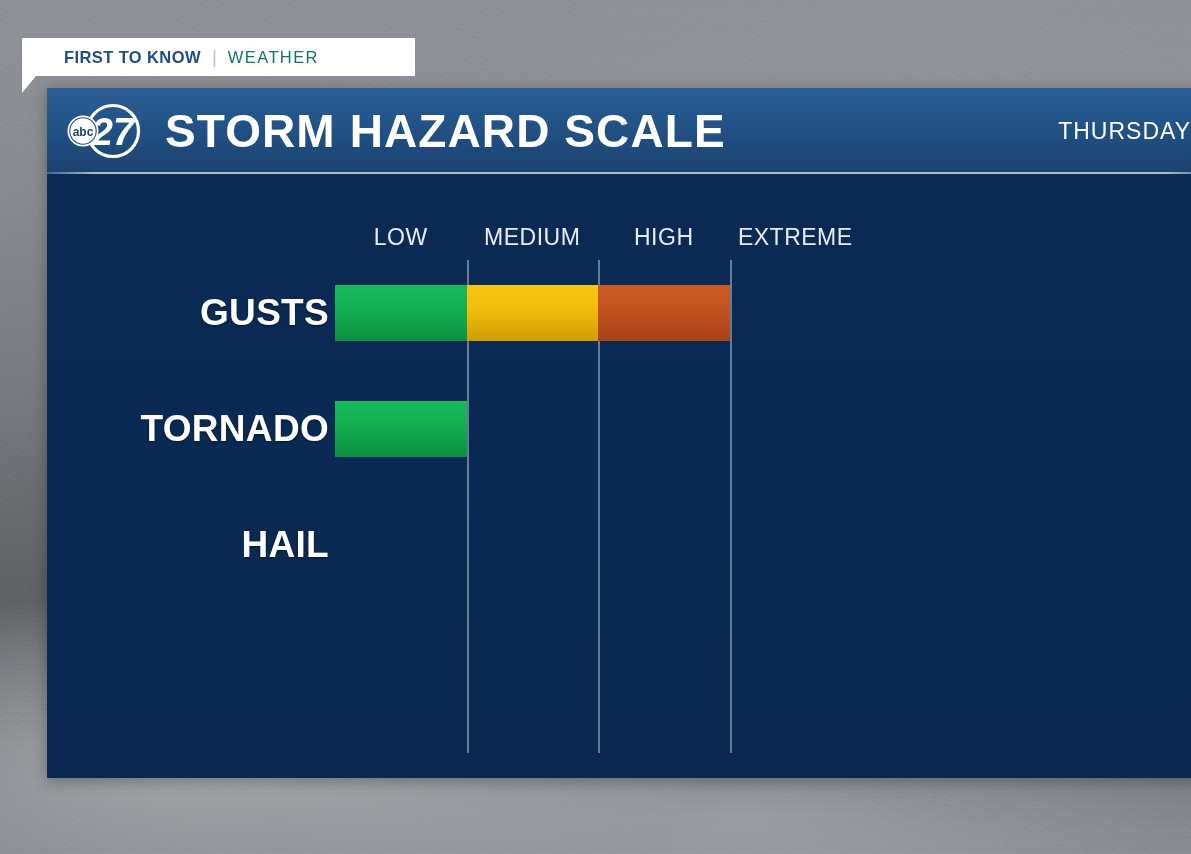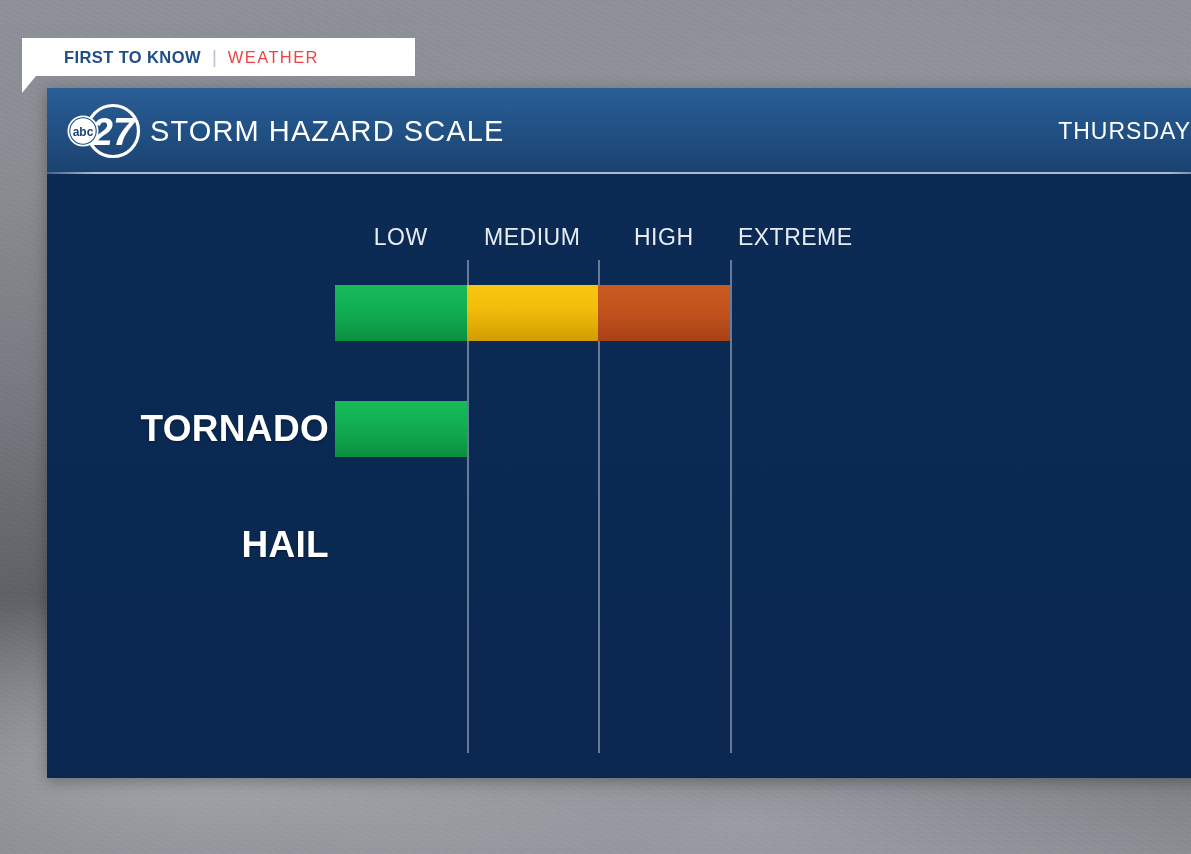--- a/index.html
+++ b/index.html
@@ -41,21 +41,21 @@
   }
   #brand-tab-tail {
     position:absolute; left:22px; top:76px;
     width:0; height:0;
     border-left:14px solid #ffffff;
     border-bottom:17px solid transparent;
     z-index:5;
   }
   .brand-first { font-size:16.5px; font-weight:bold; color:#1f4e87; letter-spacing:0.4px; }
   .brand-sep   { color:#b9c2cc; font-size:19px; margin:0 11px; font-weight:300; }
-  .brand-weather { font-size:16.5px; color:#ef4444; letter-spacing:1.4px; font-weight:400; }
+  .brand-weather { font-size:16.5px; color:#0f766e; letter-spacing:1.4px; font-weight:400; }
 
   
   #panel {
     position:absolute; left:47px; top:88px;
     width:1168px; height:690px;
     background:linear-gradient(180deg,#0b2a55 0%,#0a2a53 40%,#0a2850 100%);
     box-shadow:0 3px 14px rgba(0,0,0,0.30);
     z-index:3;
   }
 
@@ -70,22 +70,22 @@
     content:"";
     position:absolute; left:0; right:0; bottom:0;
     height:2px;
     background:linear-gradient(90deg, rgba(186,198,212,0.25) 0%, rgba(196,207,219,0.85) 4%, rgba(196,207,219,0.85) 96%, rgba(186,198,212,0.25) 100%);
   }
 
   
   #logo { width:88px; height:62px; flex:none; position:relative; }
 
   #title {
-    font-size:29px; color:#ffffff; letter-spacing:1.1px;
-    font-weight:400; margin-left:1px; white-space:nowrap;
+    font-size:46px; color:#ffffff; letter-spacing:1.1px;
+    font-weight:700; margin-left:16px; white-space:nowrap;
   }
   #daypart {
     margin-left:auto;
     font-size:23px; color:#ffffff; letter-spacing:1.0px; font-weight:400;
   }
 
   
   #panel-body { position:relative; height:604px;margin-left:10px; }
 
   
@@ -160,20 +160,21 @@
   <div id="panel-body">
 
   <div class="col-head" style="left: 343.75px;">LOW</div>
       <div class="col-head" style="left: 475.25px;">MEDIUM</div>
       <div class="col-head" style="left: 606.75px;">HIGH</div>
       <div class="col-head" style="left: 738.25px;">EXTREME</div>
       <div class="gridline" style="left: 409.5px;"></div>
       <div class="gridline" style="left: 541px;"></div>
       <div class="gridline" style="left: 672.5px;"></div>
       <div class="row" style="top: 111px;">
+        <div class="row-label">GUSTS</div>
         <div class="bar-track" style="width: 526px;">
           <div class="seg seg-low" style="left: 0px; width: 131.5px;"></div>
           <div class="seg seg-medium" style="left: 131.5px; width: 131.5px;"></div>
           <div class="seg seg-high" style="left: 263px; width: 131.5px;"></div>
         </div>
       </div>
       <div class="row" style="top: 227px;">
         <div class="row-label">TORNADO</div>
         <div class="bar-track" style="width: 526px;">
           <div class="seg seg-low" style="left: 0px; width: 131.5px;"></div>

